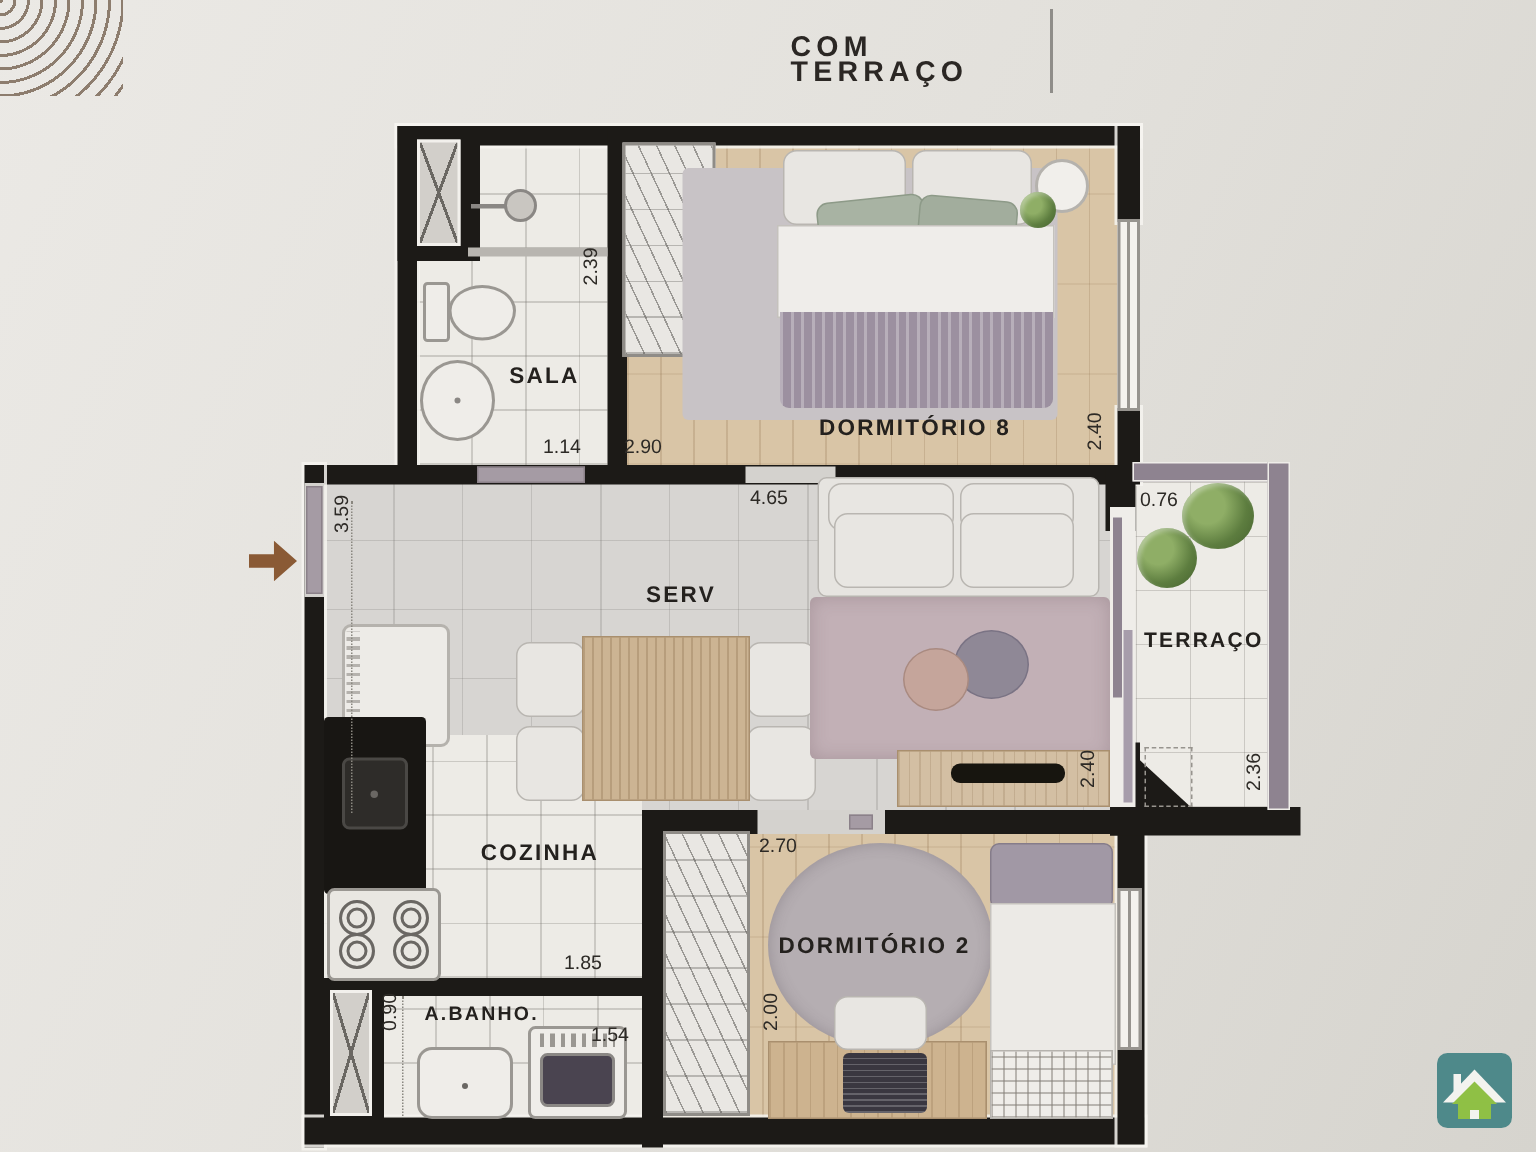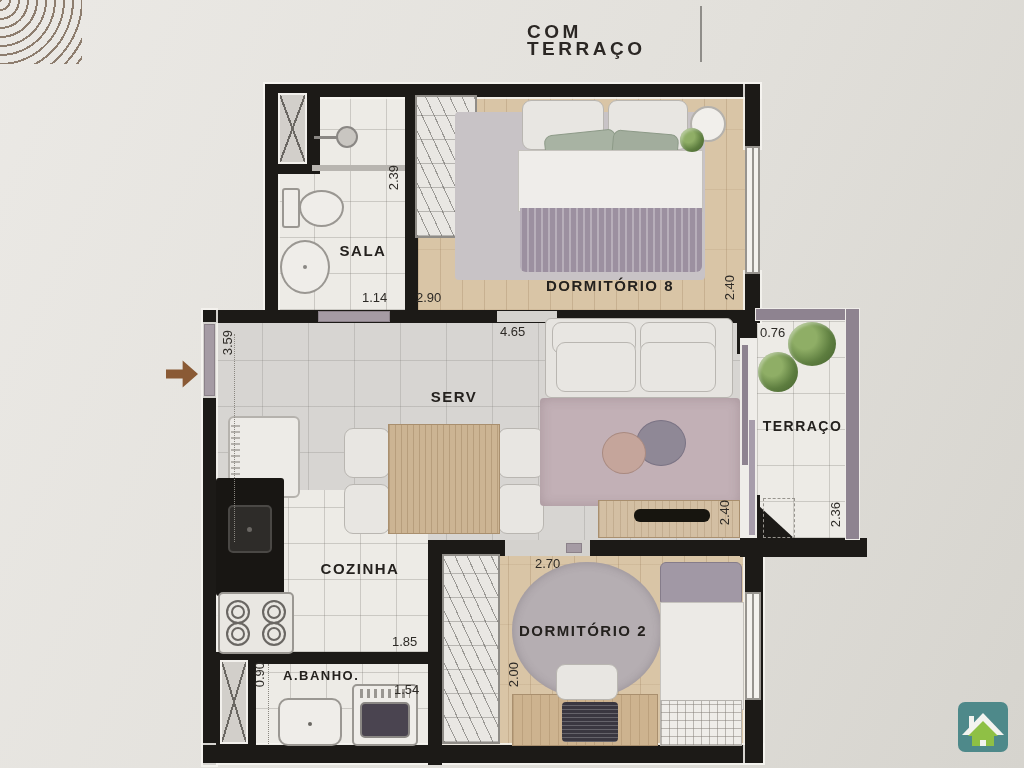--- a/index.html
+++ b/index.html
@@ -185,25 +185,25 @@
   <div class="abs dim v" style="left:386px;top:165px;">2.39</div>
   <div class="abs dim" style="left:362px;top:290px;">1.14</div>
   <div class="abs dim" style="left:416px;top:290px;">2.90</div>
   <div class="abs dim v" style="left:722px;top:275px;">2.40</div>
   <div class="abs dim" style="left:500px;top:324px;">4.65</div>
   <div class="abs dim v" style="left:220px;top:330px;">3.59</div>
   <div class="abs dotline" style="left:234px;top:334px;width:1px;height:208px;"></div>
   <div class="abs dim" style="left:760px;top:325px;">0.76</div>
   <div class="abs dim v" style="left:828px;top:502px;">2.36</div>
   <div class="abs dim v" style="left:717px;top:500px;">2.40</div>
-  <div class="abs dim" style="left:392px;top:634px;">1.85</div>
+  <div class="abs dim" style="left:376px;top:634px;">1.85</div>
   <div class="abs dim" style="left:394px;top:682px;">1.54</div>
   <div class="abs dim v" style="left:252px;top:662px;">0.90</div>
   <div class="abs dotline" style="left:268px;top:664px;width:1px;height:80px;"></div>
-  <div class="abs dim" style="left:535px;top:556px;">2.70</div>
+  <div class="abs dim" style="left:506px;top:556px;">2.70</div>
   <div class="abs dim v" style="left:506px;top:662px;">2.00</div>
 
   <div class="abs" style="left:958px;top:702px;width:50px;height:50px;">
     <svg width="50" height="50" viewBox="0 0 50 50">
       <rect width="50" height="50" rx="7" fill="#4e898a"></rect>
       <rect x="11" y="14" width="5" height="13" fill="#f3f3ef"></rect>
       <polygon points="4,33 25,11 46,33" fill="#f3f3ef"></polygon>
       <polygon points="10,34 25,19 40,34" fill="#8fc045"></polygon>
       <rect x="14" y="33" width="22" height="11" fill="#8fc045"></rect>
       <rect x="22" y="38" width="6" height="6" fill="#f3f3ef"></rect>

